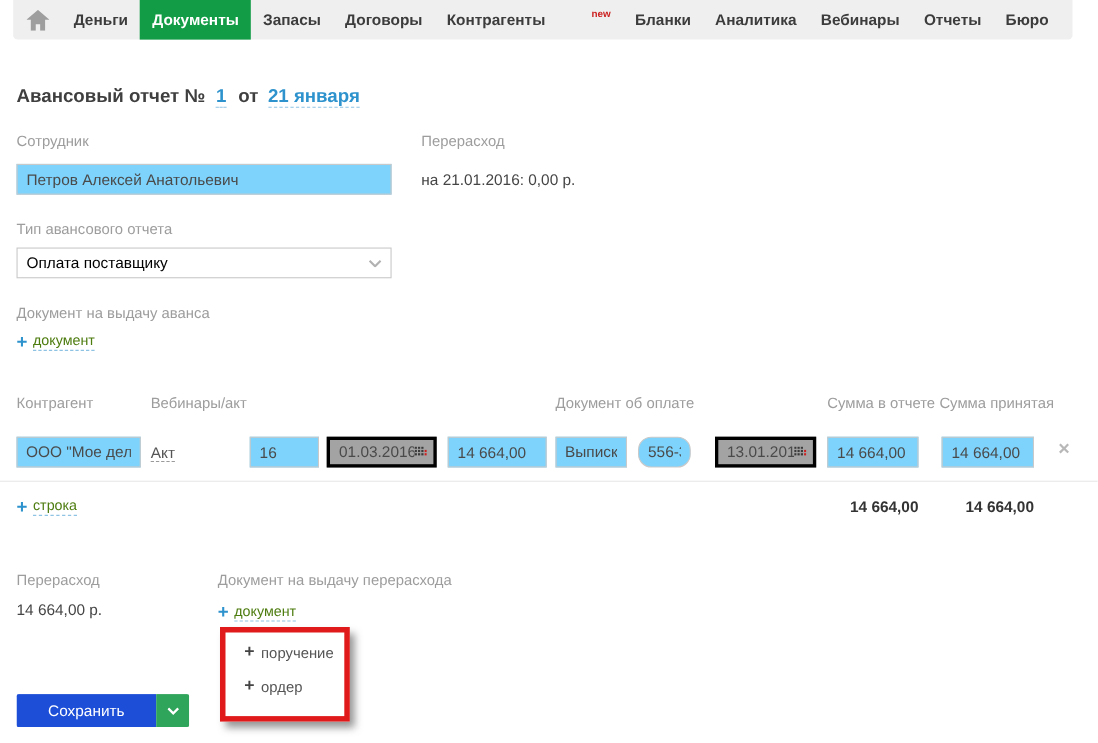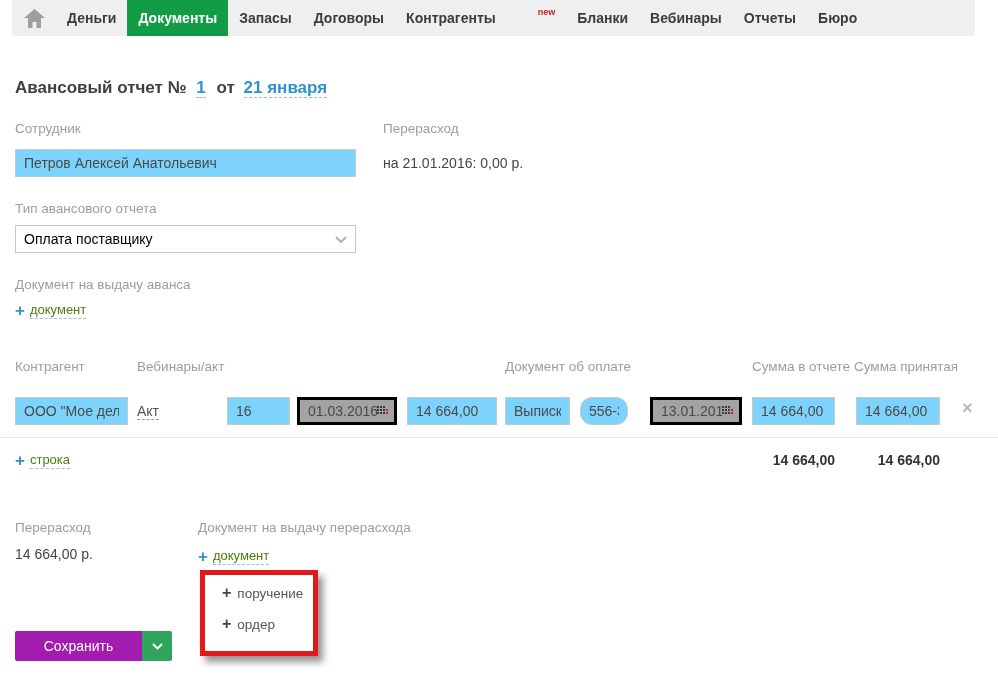--- a/index.html
+++ b/index.html
@@ -57,21 +57,21 @@
   .drop-menu { position:absolute; left:200px; top:570px; width:118px; height:86px;
     background:#fff; border:5px solid #e01a1a; box-shadow:5px 6px 7px rgba(90,90,90,.65);
     padding:10px 0 0 17px; }
   .menu-item { display:flex; align-items:center; margin-bottom:15px; cursor:pointer; }
   .menu-item .plus { color:#444; font-size:16px; font-weight:700; margin-right:6px; line-height:1; }
   .menu-item .mtext { color:#555; font-size:13.5px; }
 
   
   .save-btn { position:absolute; left:15px; top:631px; width:157px; height:30px;
     border-radius:2px; overflow:hidden; display:flex; cursor:pointer; }
-  .save-main { flex:1; background:#a21caf; color:#fff; font-size:14px;
+  .save-main { flex:1; background:#1d4ed8; color:#fff; font-size:14px;
     display:flex; align-items:center; justify-content:center; }
   .save-caret { width:30px; background:#2fa45b; display:flex; align-items:center; justify-content:center; }
 </style>
 </head>
 <body>
 
 <nav class="topnav">
   <div class="home-btn">
     <svg width="21" height="19" viewBox="0 0 21 19">
       <polygon points="10.5,0 21,9 17,9 17,19 12.5,19 12.5,13 8.5,13 8.5,19 4,19 4,9 0,9" fill="#9e9e9e"></polygon>
@@ -89,20 +89,23 @@
       </div>
     <div class="tab">
         <span>Договоры</span>
       </div>
     <div class="tab">
       <span>Контрагенты</span>
       <span class="badge">new</span>
     </div>
     <div class="tab">
         <span>Бланки</span>
+      </div>
+    <div class="tab">
+        <span>Аналитика</span>
       </div>
     <div class="tab">
         <span>Вебинары</span>
       </div>
     <div class="tab">
         <span>Отчеты</span>
       </div>
     <div class="tab">
         <span>Бюро</span>
       </div>

